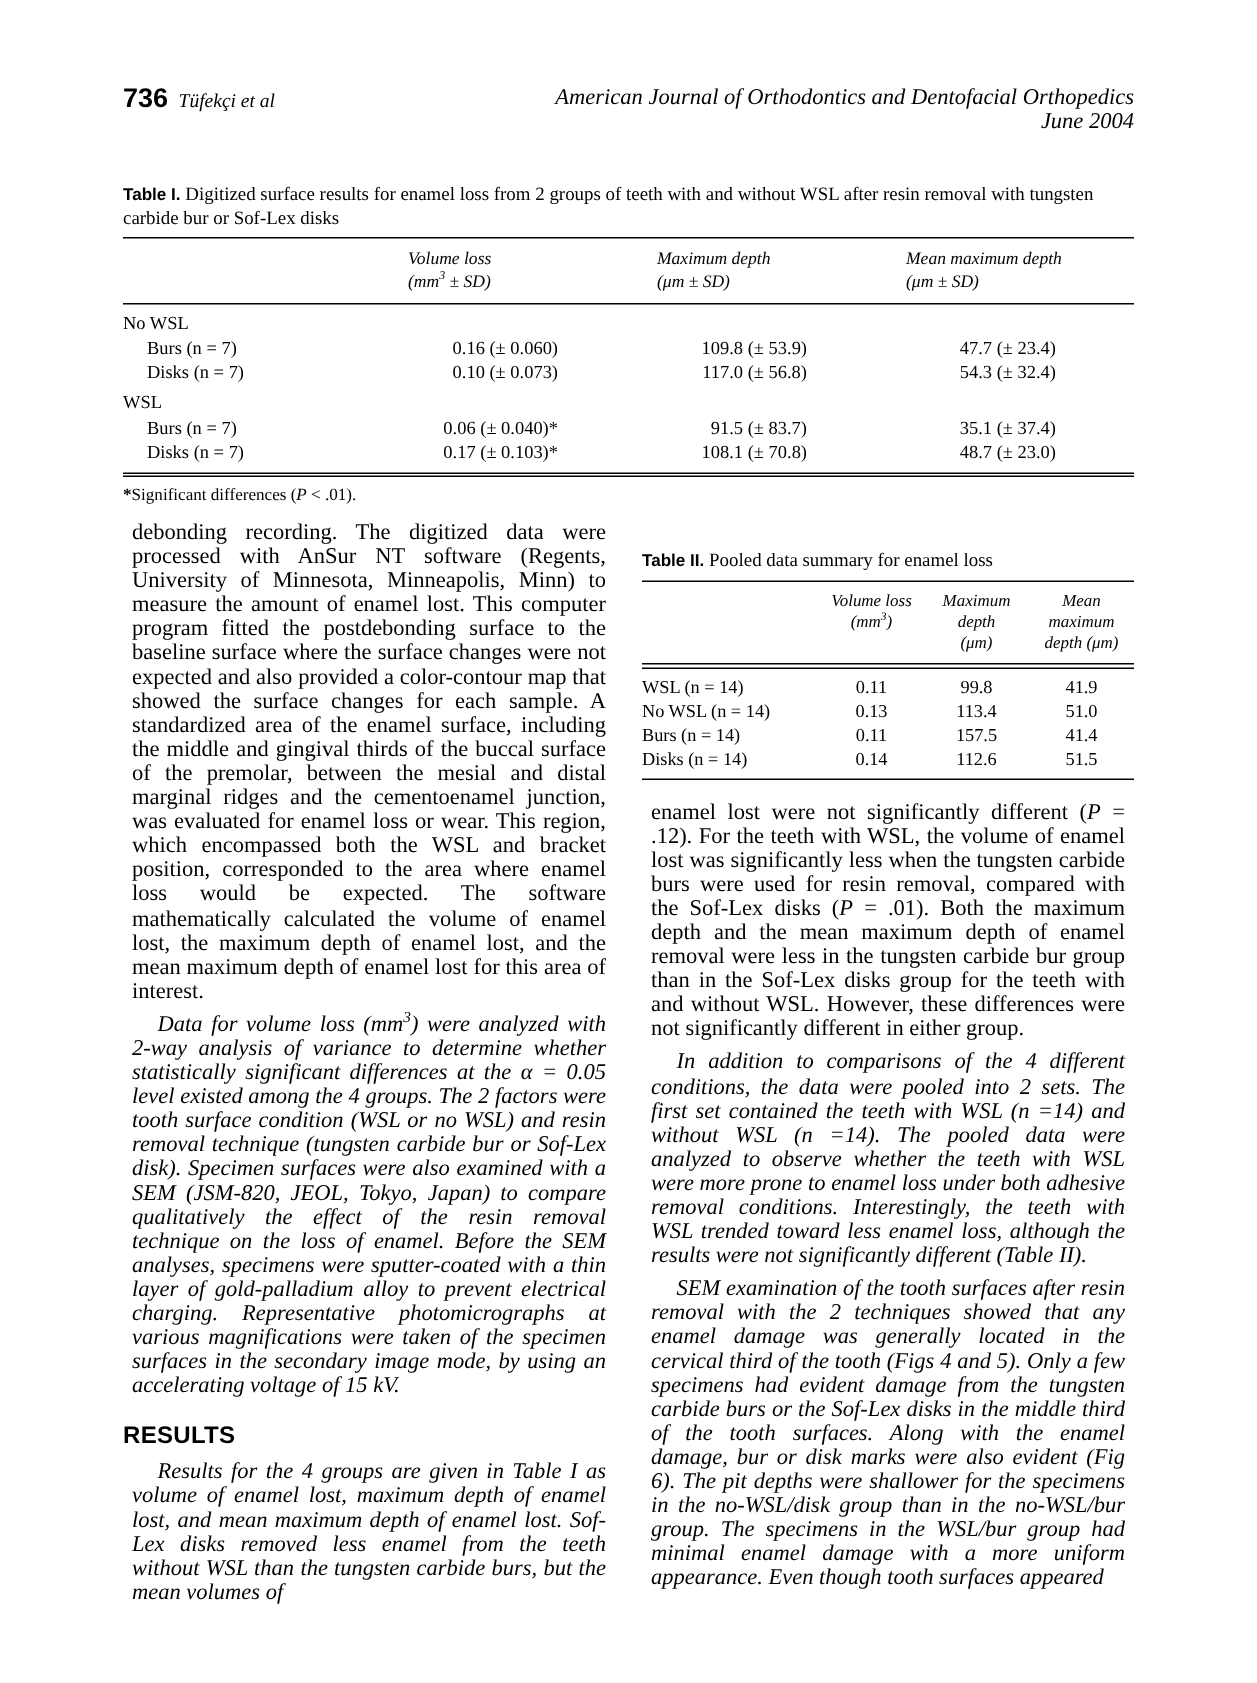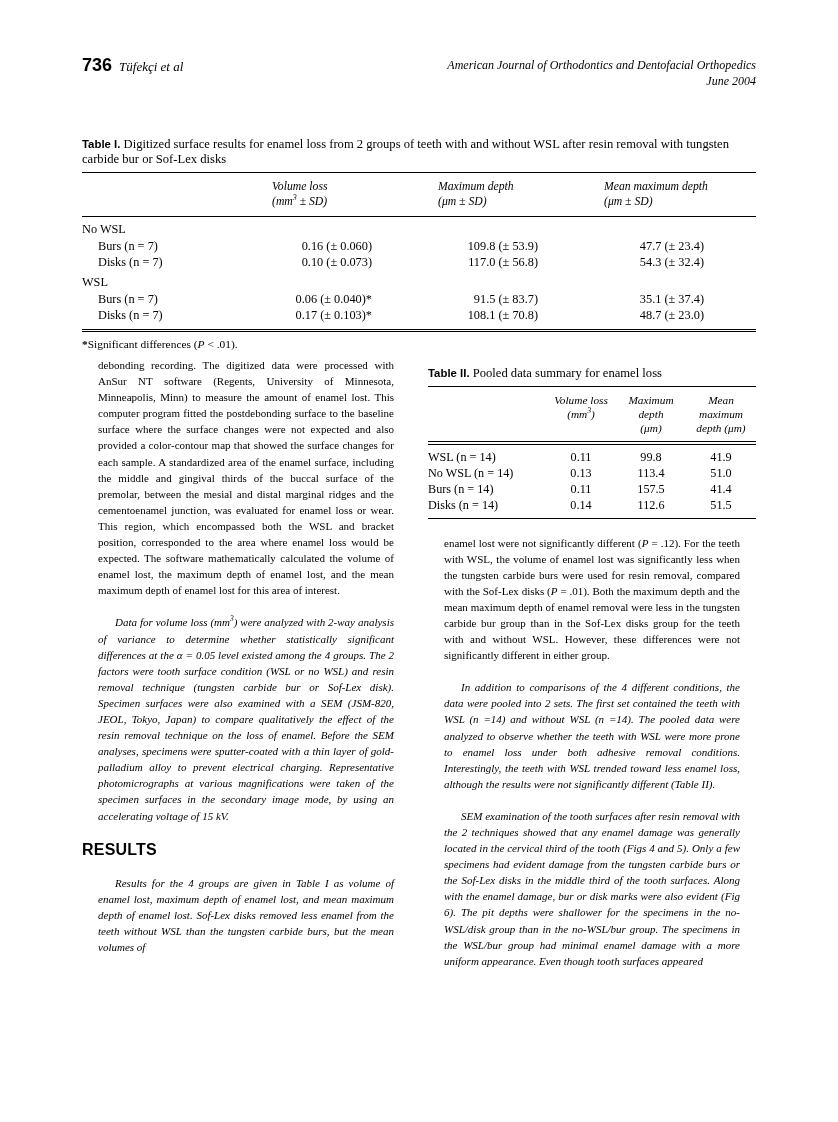--- a/index.html
+++ b/index.html
@@ -48,30 +48,30 @@
     font-style: italic;
     font-size: 13px;
     padding-left: 7px;
   }
   .runhead-right {
     position: absolute;
     right: 0;
     top: 0;
     text-align: right;
     font-style: italic;
-    font-size: 12px;
+    font-size: 15px;
     line-height: 15.5px;
     white-space: nowrap;
   }
 
   
   .table1-wrap {
     position: absolute;
     left: 82px;
-    top: 137px;
+    top: 122px;
     width: 674px;
   }
   .tbl-caption {
     font-size: 12.6px;
     line-height: 15.2px;
     text-align: left;
   }
   .tbl-label {
     font-family: "Liberation Sans", sans-serif;
     font-weight: bold;
@@ -144,22 +144,22 @@
     top: 341px;
     width: 328px;
   }
   .col-right {
     position: absolute;
     left: 428px;
     top: 341px;
     width: 328px;
   }
   p.body {
-    margin: 16px;
-    font-size: 11px;
+    margin: 6px;
+    font-size: 15px;
     line-height: 16.1px;
     text-align: justify;
     text-justify: inter-word;
     hyphens: none;
   }
   p.body.indent { text-indent: 17px; font-style: italic; }
   h2.sec {
     font-family: "Liberation Sans", sans-serif;
     font-weight: bold;
     font-size: 16px;

